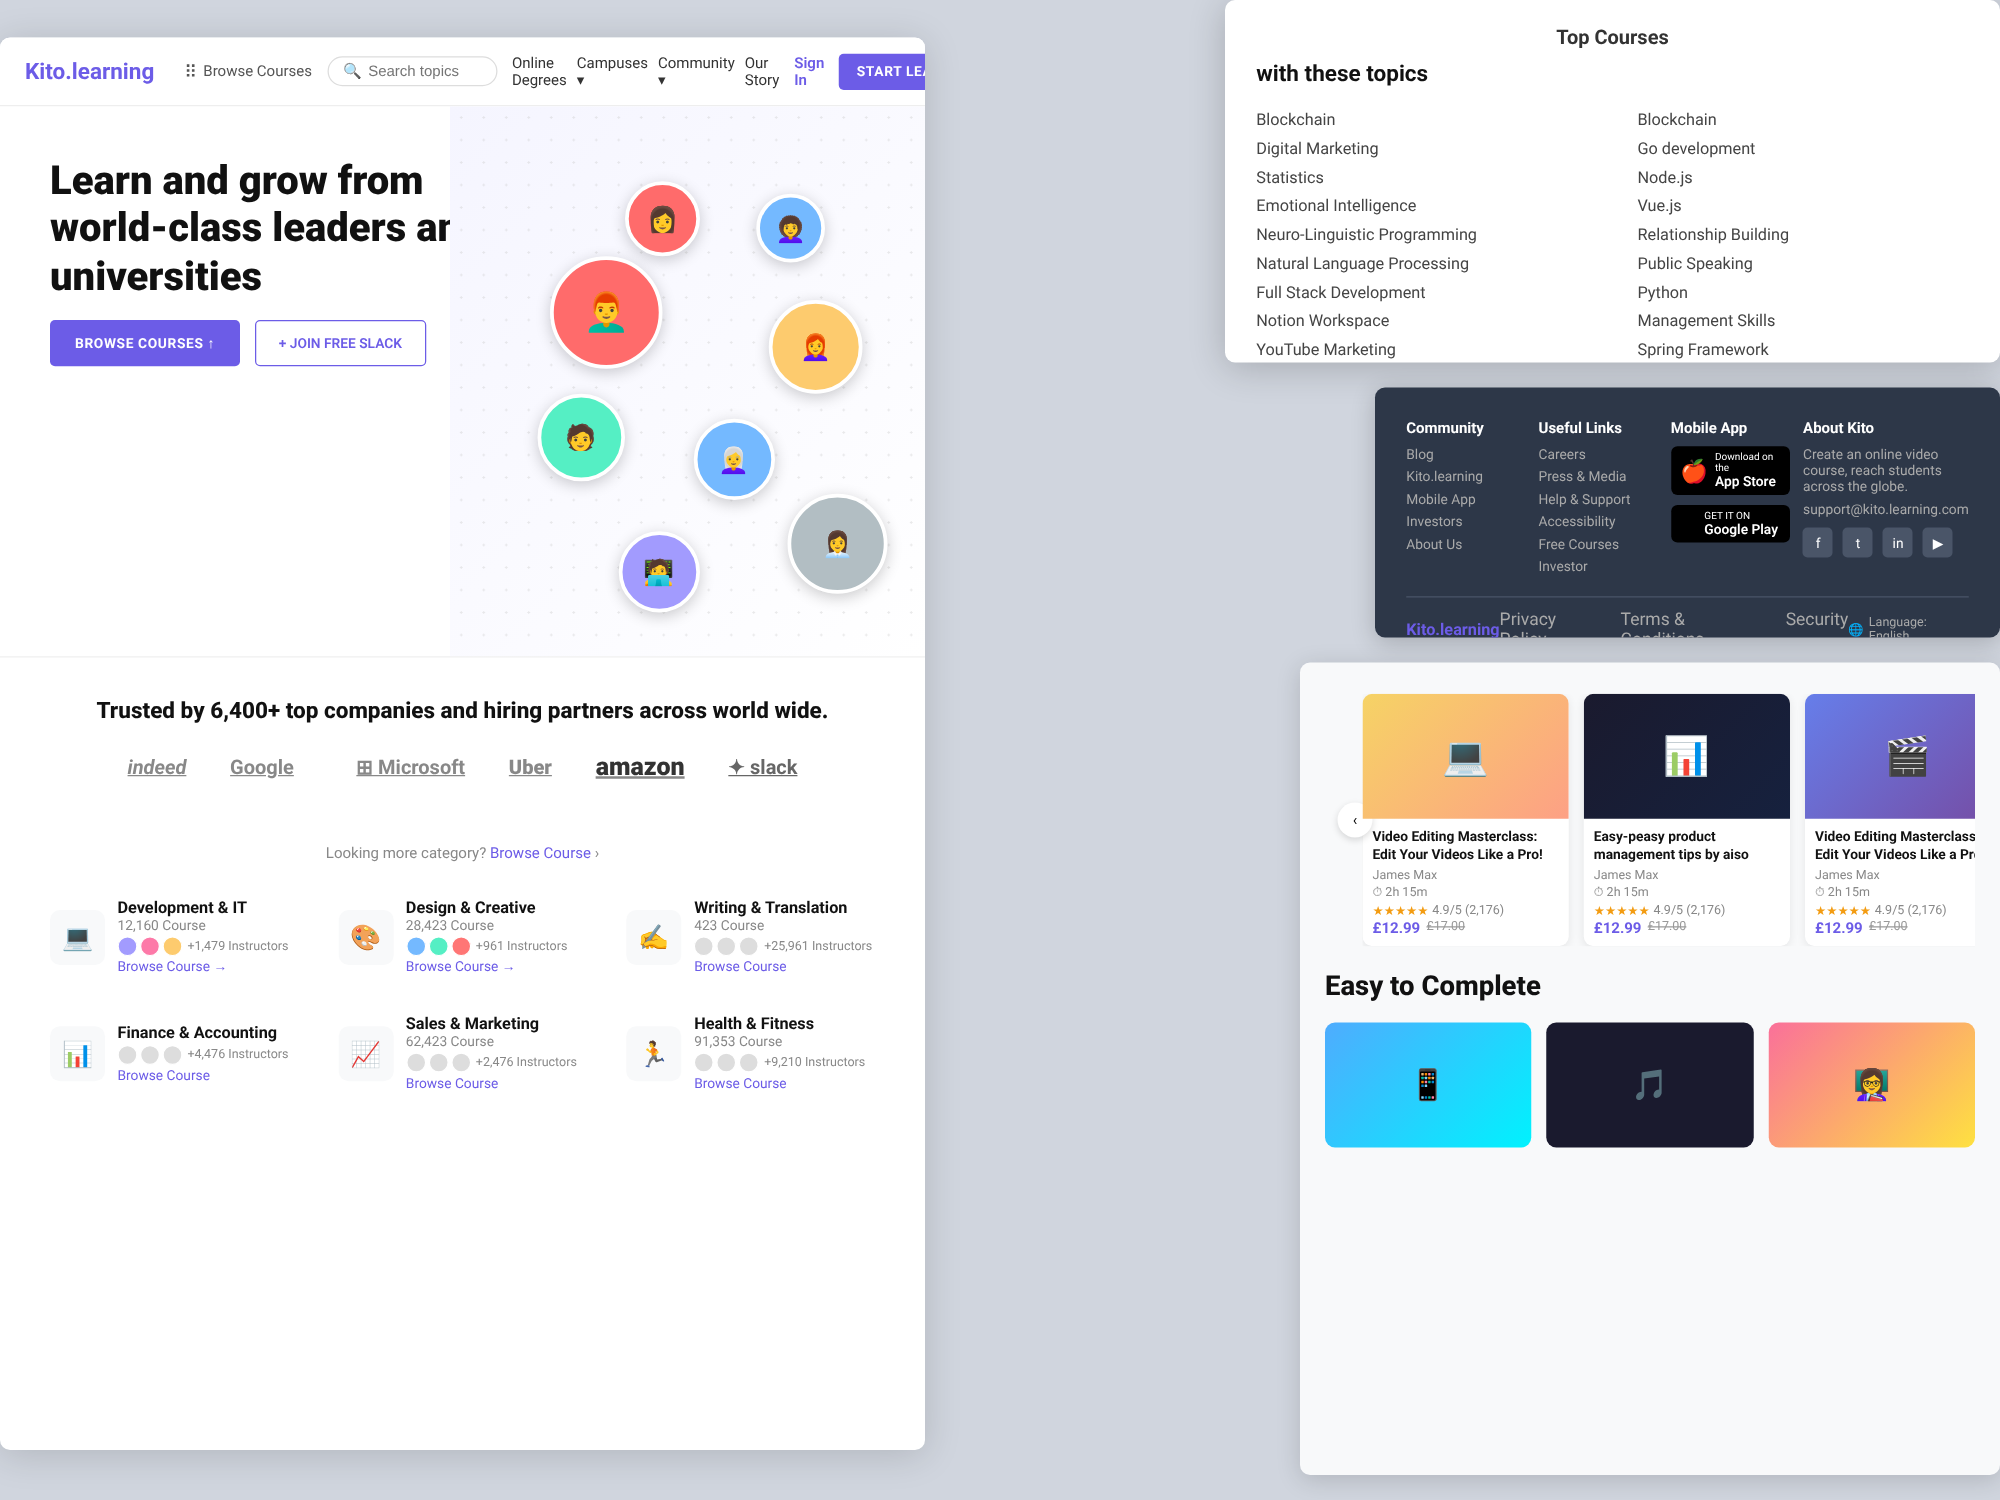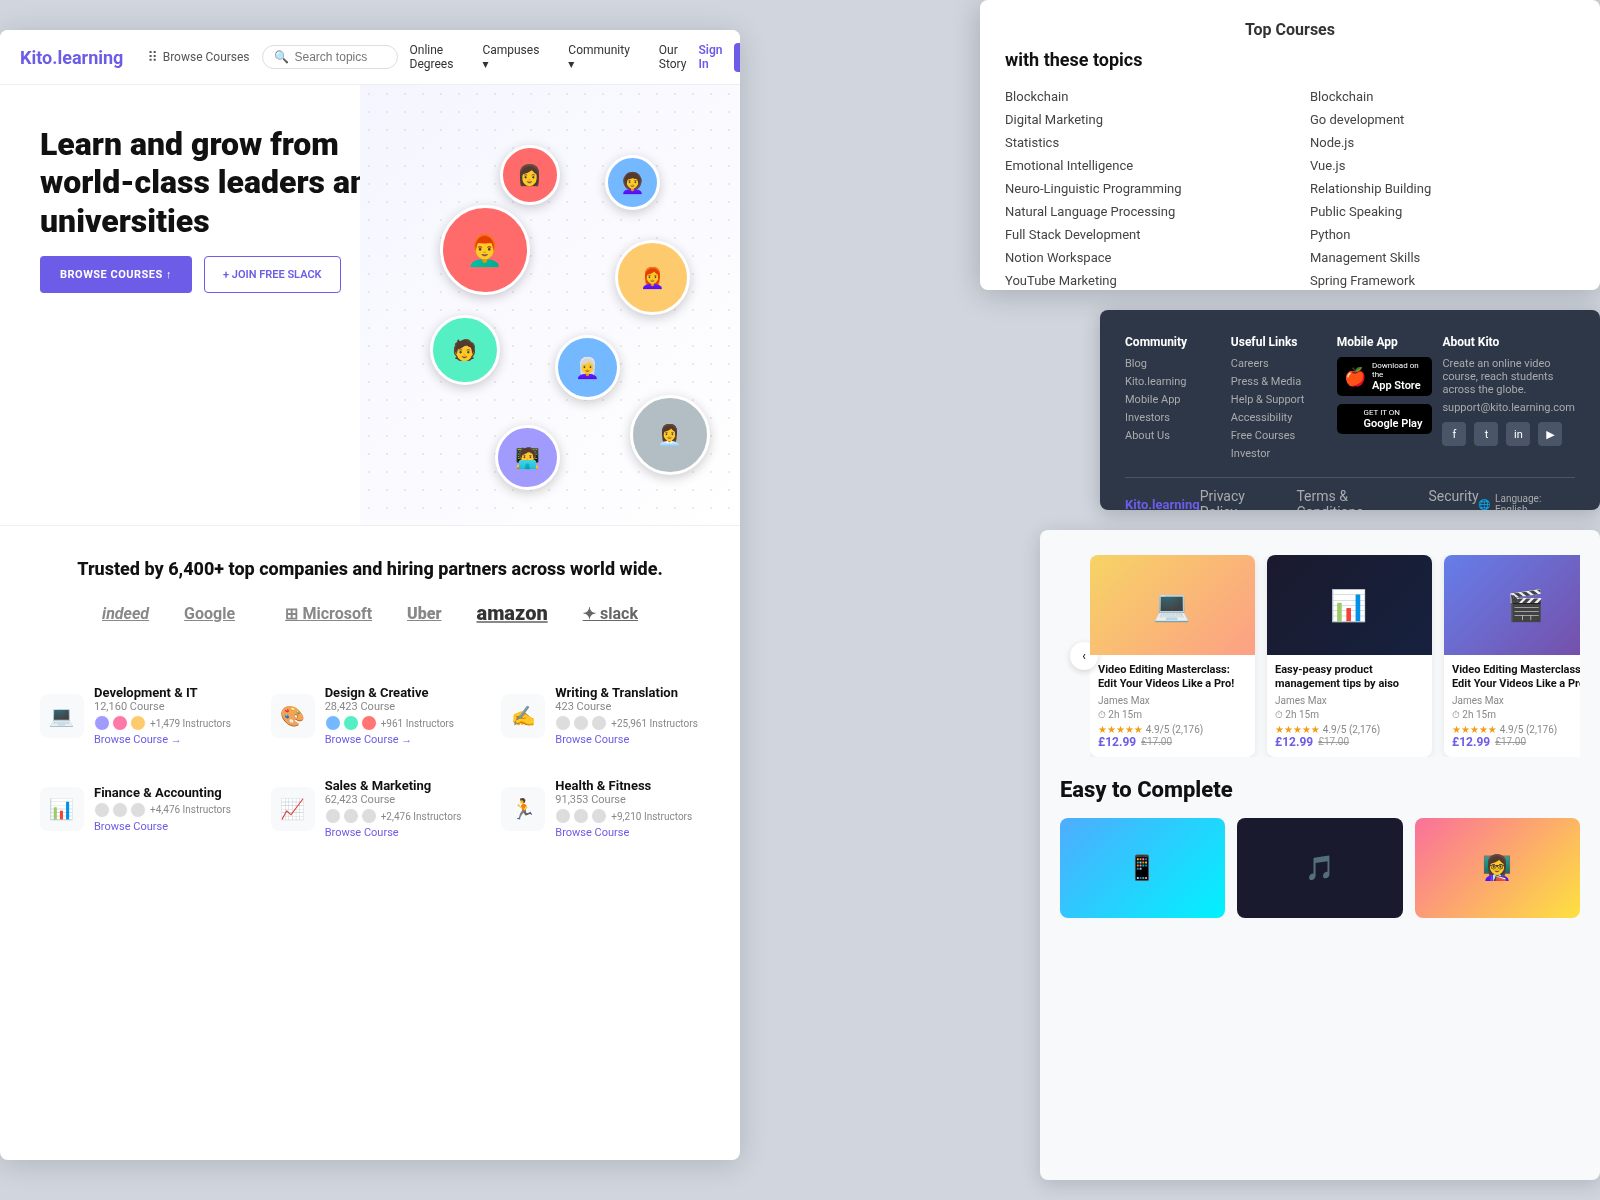--- a/index.html
+++ b/index.html
@@ -29,21 +29,21 @@
       border-bottom: 1px solid #eee;
       gap: 12px;
       background: #fff;
     }
     .logo { font-weight: 700; font-size: 18px; color: #111; }
     .logo span { color: #6c5ce7; }
     .logo-dot { color: #6c5ce7; }
     .nav-divider { width: 1px; height: 20px; background: #ddd; }
     .browse-courses-btn { font-size: 12px; color: #555; display: flex; align-items: center; gap: 5px; cursor: pointer; white-space: nowrap; }
     .search-box { display: flex; align-items: center; gap: 5px; border: 1px solid #ddd; border-radius: 20px; padding: 4px 12px; font-size: 12px; color: #999; flex: 1; max-width: 140px; }
-    .nav-links { display: flex; gap: 29px; font-size: 12px; color: #333; margin-left: auto; }
+    .nav-links { display: flex; gap: 8px; font-size: 12px; color: #333; margin-left: auto; }
     .nav-links span { cursor: pointer; }
     .nav-links span.dropdown::after { content: ' ▾'; }
     .signin-btn { font-size: 12px; color: #6c5ce7; font-weight: 600; cursor: pointer; }
     .start-btn { background: #6c5ce7; color: #fff; font-size: 11px; font-weight: 700; padding: 8px 14px; border-radius: 4px; cursor: pointer; white-space: nowrap; letter-spacing: 0.5px; }
 
     
     .hero { 
       padding: 40px 40px 30px; 
       position: relative;
       height: 440px;
@@ -282,20 +282,23 @@
         <div class="company-logo" style="font-style:italic;"><span>indeed</span></div>
         <div class="company-logo"><span>Google</span></div>
         <div class="company-logo"><span style="color:#888;padding-left:15px;">⊞ Microsoft</span></div>
         <div class="company-logo"><span style="font-weight:900;">Uber</span></div>
         <div class="company-logo amazon"><span style="color:#333;font-weight:900;">amazon</span></div>
         <div class="company-logo slack"><span>✦ slack</span></div>
       </div>
     </div>
 
     <div class="category-section">
+      <div class="category-subtitle">
+        <span>Looking more category?</span> <a style="color:#6c5ce7;cursor:pointer;">Browse Course</a> ›
+      </div>
       <div class="category-grid">
         <div class="category-card">
           <div class="cat-icon">💻</div>
           <div class="cat-info">
             <div class="cat-name">Development &amp; IT</div>
             <div class="cat-count">12,160 Course</div>
             <div class="cat-instructors">
               <div class="instructor-dots">
                   <div class="dot" style="background:#a29bfe;"></div>
                   <div class="dot" style="background:#fd79a8;"></div>

